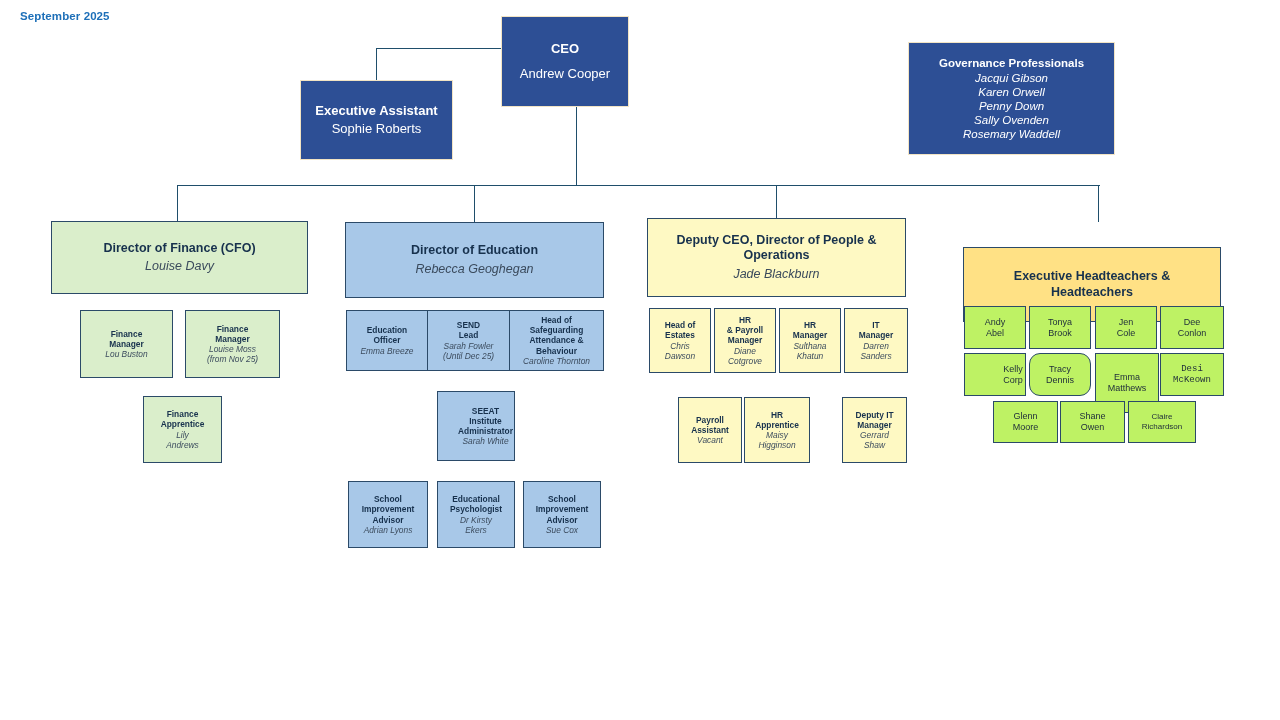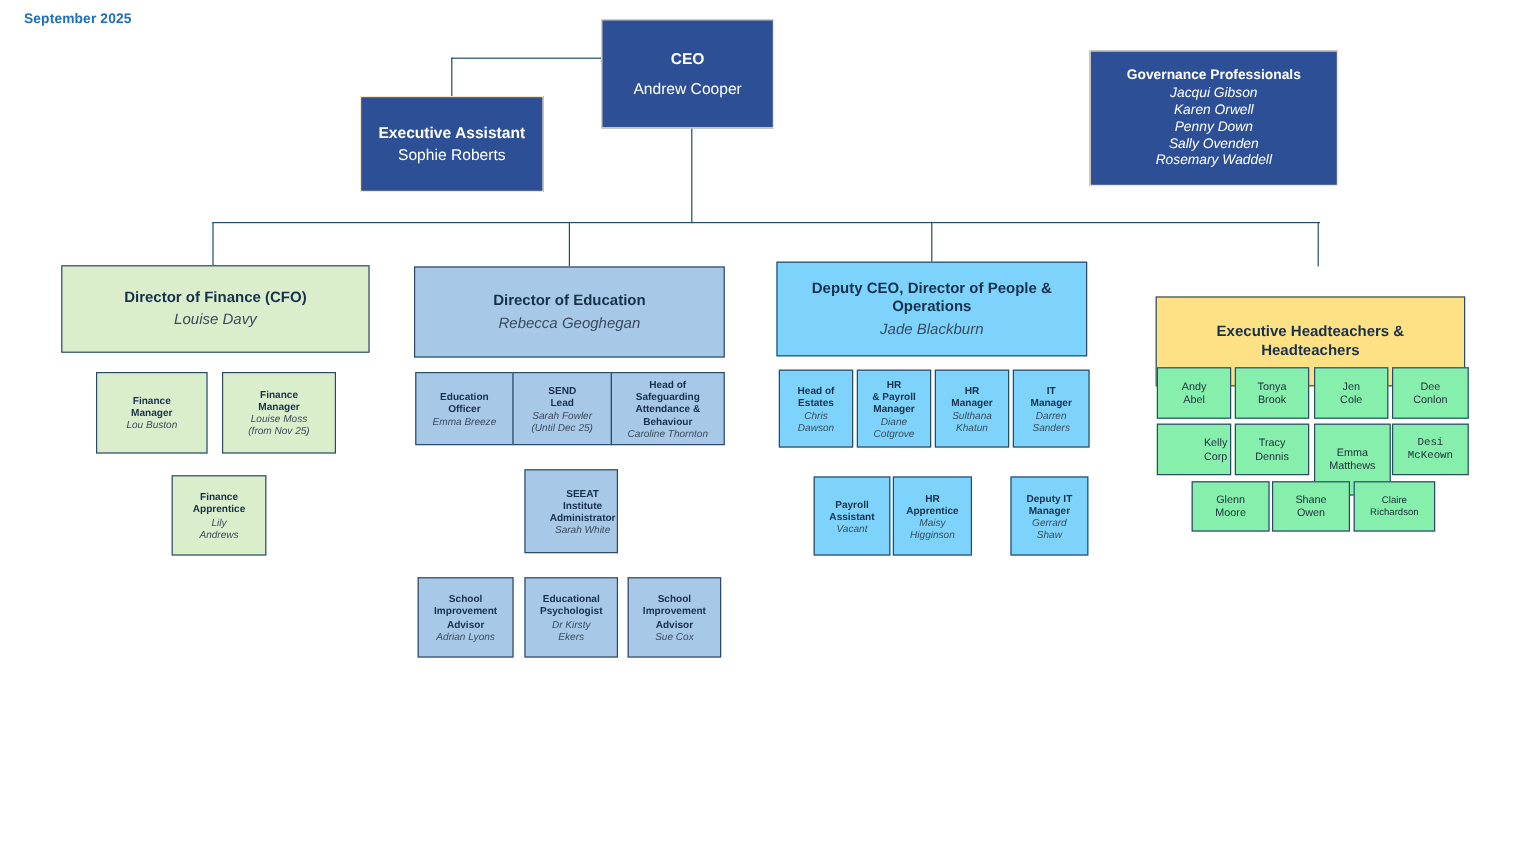--- a/index.html
+++ b/index.html
@@ -36,31 +36,31 @@
   .gov .ttl{font-size:11.5px;font-weight:bold;margin-bottom:1px;}
   .gov .nm{font-size:11.5px;font-style:italic;}
 
   
   .dir{border:1.3px solid #2b4a68;color:#17314d;}
   .dir .ttl{font-size:12.5px;}
   .dir .nm{font-size:12.5px;margin-top:3px;color:#3a4a5c;}
 
   .green{background:#daeecb;}
   .blue{background:#a8c8e8;}
-  .pink{background:#7dd3fc;}
+  .pink{background:#fef9c3;}
   .yellow{background:#ffe185;}
 
   
   .sub{border:1px solid #2b4a68;color:#17314d;}
   .sub .ttl{font-size:8.4px;}
   .sub .nm{font-size:8.4px;color:#3c4c5e;}
 
   
   .chip{
-    border:1px solid #2b4a68;background:#86efac;color:#1d2b3a;
+    border:1px solid #2b4a68;background:#bef264;color:#1d2b3a;
     font-size:9px;
   }
   .chip.small{font-size:8px;}
 
   
   .ln{position:absolute;background:#1f4e6b;}
   .lnh{height:1.3px;}
   .lnv{width:1.3px;}
 </style>
 </head>
@@ -75,21 +75,21 @@
   <div class="ln lnh" style="left:177px;top:185px;width:923px;"></div>
 
   <div class="ln lnv" style="left:177px;top:185px;height:36px;"></div>
   <div class="ln lnv" style="left:474px;top:185px;height:37px;"></div>
   <div class="ln lnv" style="left:776px;top:185px;height:33px;"></div>
   <div class="ln lnv" style="left:1098px;top:185px;height:37px;"></div>
 
   <div class="ln lnh" style="left:376px;top:48px;width:125px;"></div>
   <div class="ln lnv" style="left:376px;top:48px;height:32px;"></div>
 
-  <div class="box navy" style="left:501px;top:16px;width:144px;height:91px;">
+  <div class="box navy" style="left:501px;top:16px;width:128px;height:91px;">
     <div class="ttl">CEO</div>
     <div class="nm">Andrew Cooper</div>
   </div>
 
   <div class="box navy" style="left:300px;top:80px;width:153px;height:80px;">
     <div class="ttl">Executive Assistant</div>
     <div class="nm" style="margin-top:2px;">Sophie Roberts</div>
   </div>
 
   <div class="box dir green" style="left:51px;top:221px;width:257px;height:73px;">
@@ -208,21 +208,21 @@
     </div>
     <div class="box chip" style="left: 1095px; top: 306px; width: 62px; height: 43px;">
       <div>Jen<br>Cole</div>
     </div>
     <div class="box chip" style="left: 1160px; top: 306px; width: 64px; height: 43px;">
       <div>Dee<br>Conlon</div>
     </div>
     <div class="box chip" style="left: 964px; top: 353px; width: 62px; height: 43px; padding-left: 36px;">
       <div>Kelly<br>Corp</div>
     </div>
-    <div class="box chip" style="left: 1029px; top: 353px; width: 62px; height: 43px;">
+    <div class="box chip" style="left: 1029px; top: 353px; width: 62px; height: 43px; border-radius: 11px;">
       <div>Tracy<br>Dennis</div>
     </div>
     <div class="box chip" style="left: 1095px; top: 353px; width: 64px; height: 60px;">
       <div>Emma<br>Matthews</div>
     </div>
     <div class="box chip" style="left: 1160px; top: 353px; width: 64px; height: 43px; font-family: Liberation Mono, monospace;">
       <div>Desi<br>McKeown</div>
     </div>
     <div class="box chip" style="left: 993px; top: 401px; width: 65px; height: 42px;">
       <div>Glenn<br>Moore</div>

